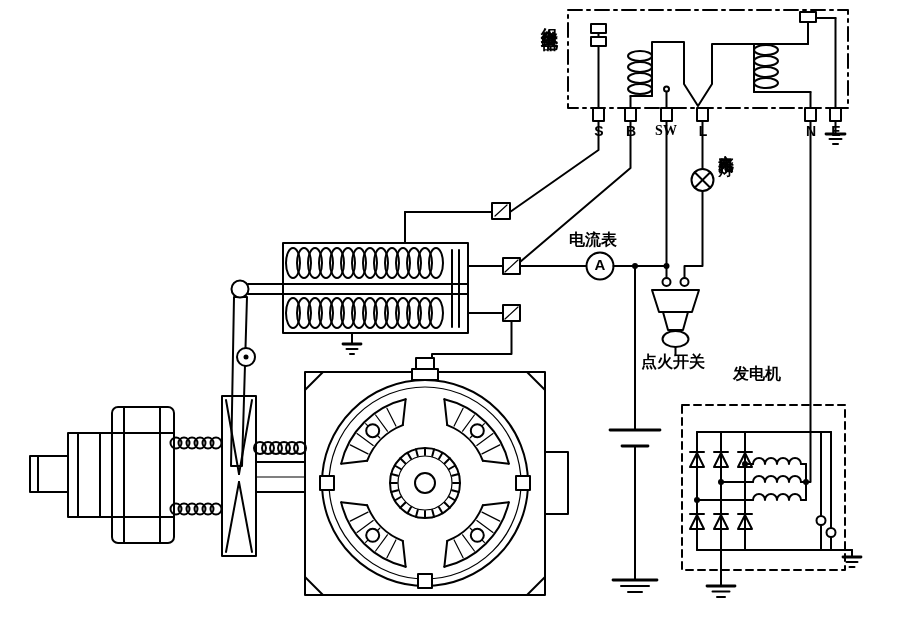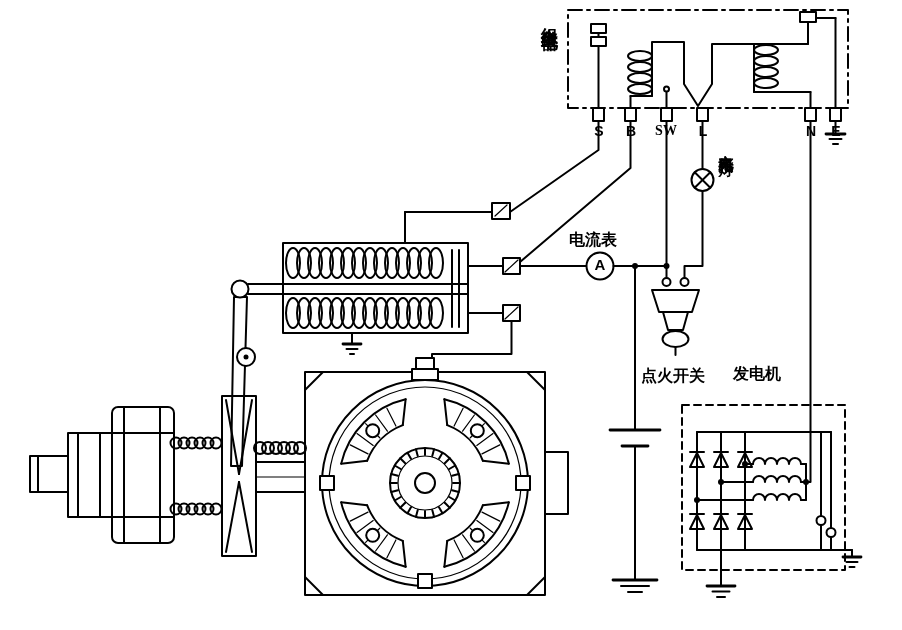--- a/index.html
+++ b/index.html
@@ -398,21 +398,21 @@
       <rect class="wfill" x="416" y="358" width="18" height="11"></rect>
       <rect class="wfill" x="412" y="369" width="26" height="11"></rect>
     </g>
   </g>
 </svg>
 
 <div class="lbl vtext" style="left:538px;top:13px;font-size:17px;">组合继电器</div>
 <div class="lbl vtext" style="left:716px;top:142px;font-size:15px;">充电指示灯</div>
 <div class="lbl" style="left:569px;top:230px;font-size:16px;">电流表</div>
 <div class="lbl" style="left:589px;top:256px;width:22px;text-align:center;font-size:15px;">A</div>
-<div class="lbl" style="left:641px;top:366px;font-size:16px;">点火开关</div>
+<div class="lbl" style="left:641px;top:352px;font-size:16px;">点火开关</div>
 <div class="lbl" style="left:733px;top:364px;font-size:16px;">发电机</div>
 
 <div class="lbl tletter" style="left:588px;top:123px;">S</div>
 <div class="lbl tletter" style="left:620px;top:123px;">B</div>
 <div class="lbl tletter" style="left:652px;top:123px;width:28px;font-family:Liberation Serif, serif;">SW</div>
 <div class="lbl tletter" style="left:692px;top:123px;">L</div>
 <div class="lbl tletter" style="left:800px;top:123px;">N</div>
 <div class="lbl tletter" style="left:825px;top:123px;">E</div>
 
 </div>

